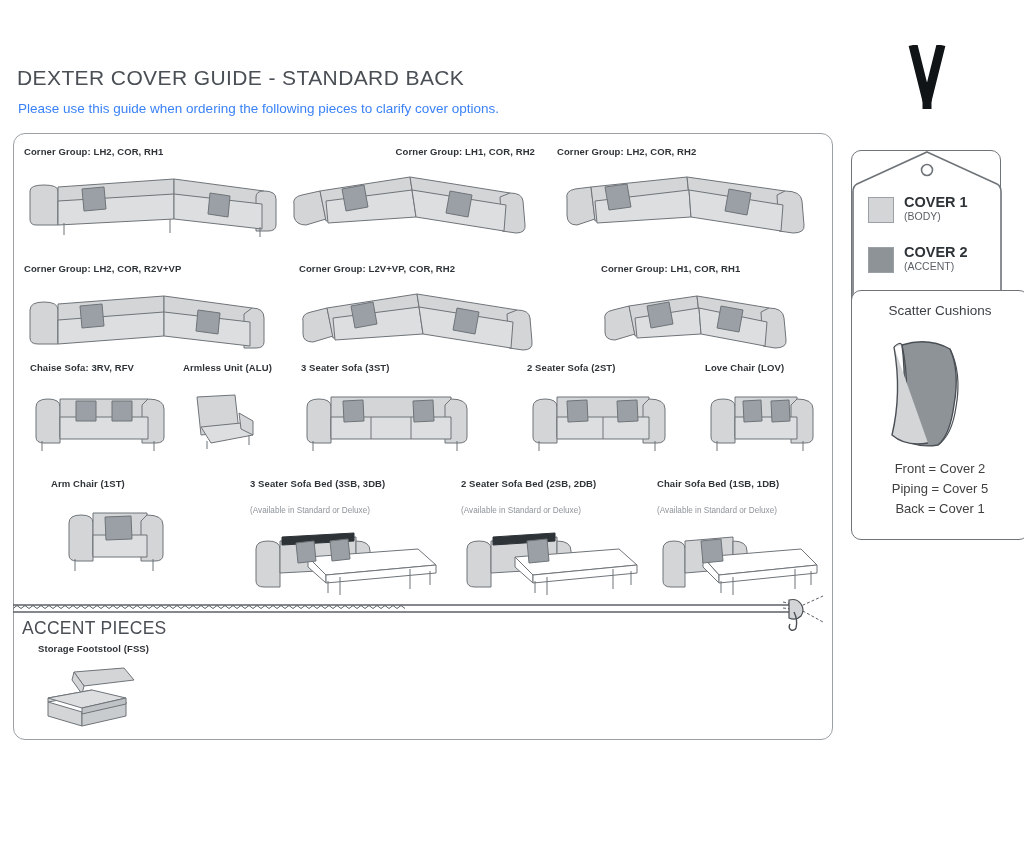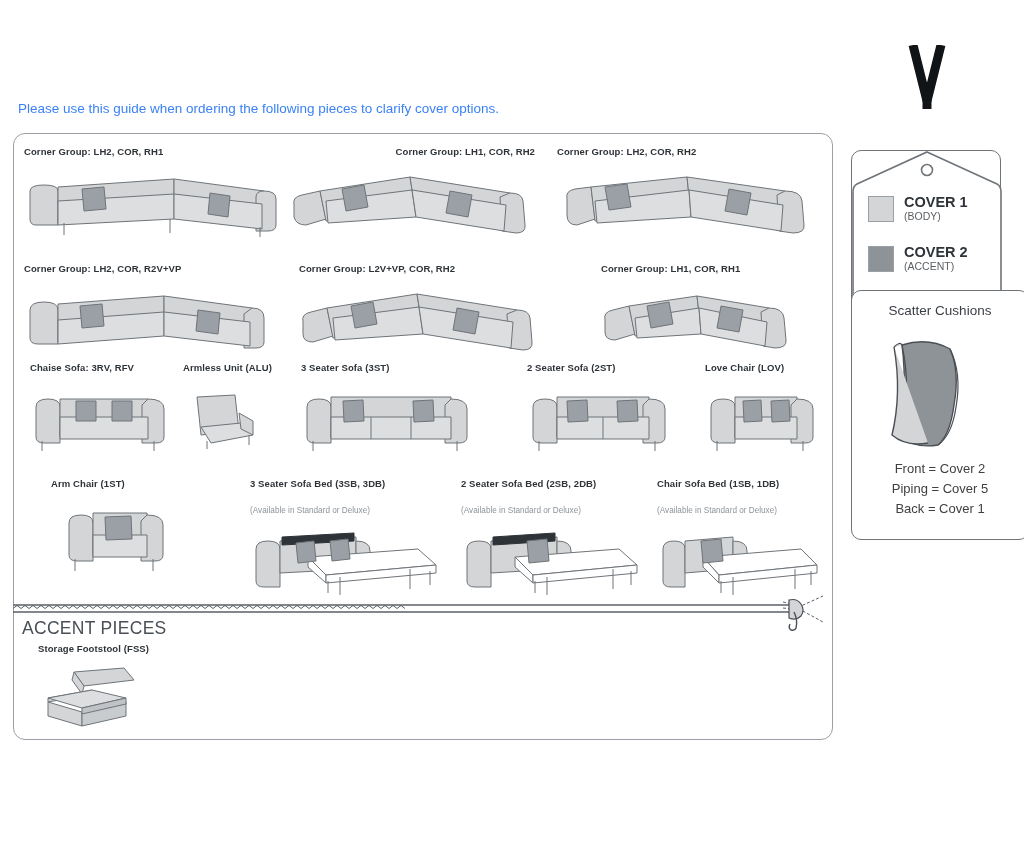--- a/index.html
+++ b/index.html
@@ -99,21 +99,21 @@
     width: 150px;
     height: 163px;
     border: 1.4px solid #6f7479;
     border-radius: 10px;
     box-sizing: border-box;
     background: #fff;
   }
   .swatch-row {
     position: absolute;
     display: flex;
-    align-items: center;
+    align-items: flex-end;
     gap: 10px;
   }
   .swatch {
     width: 26px;
     height: 26px;
     border: 1px solid #9aa0a6;
     box-sizing: border-box;
   }
   .swatch-text .s-name {
     font-size: 14.5px;
@@ -160,20 +160,21 @@
     font-size: 13px;
     color: #404040;
     line-height: 1.55;
   }
 </style>
 </head>
 <body>
 
 <div class="page">
 
+  <div class="title">DEXTER COVER GUIDE - STANDARD BACK</div>
   <div class="subtitle">Please use this guide when ordering the following pieces to clarify cover options.</div>
 
   <div class="main-panel"></div>
 
   <div class="item" style="left:24px; top:146px;">
     <div class="item-label">Corner Group: LH2, COR, RH1</div>
     <svg class="art" width="255" height="85" viewBox="0 0 255 85">
       <g fill="#d3d5d7" stroke="#6f7479" stroke-width="1">
         <path d="M6 34 L6 62 Q6 68 12 68 L34 68 L34 34 Q34 28 20 28 Q6 28 6 34 Z"></path>
         <path d="M34 30 L150 22 L150 60 L34 66 Z"></path>

